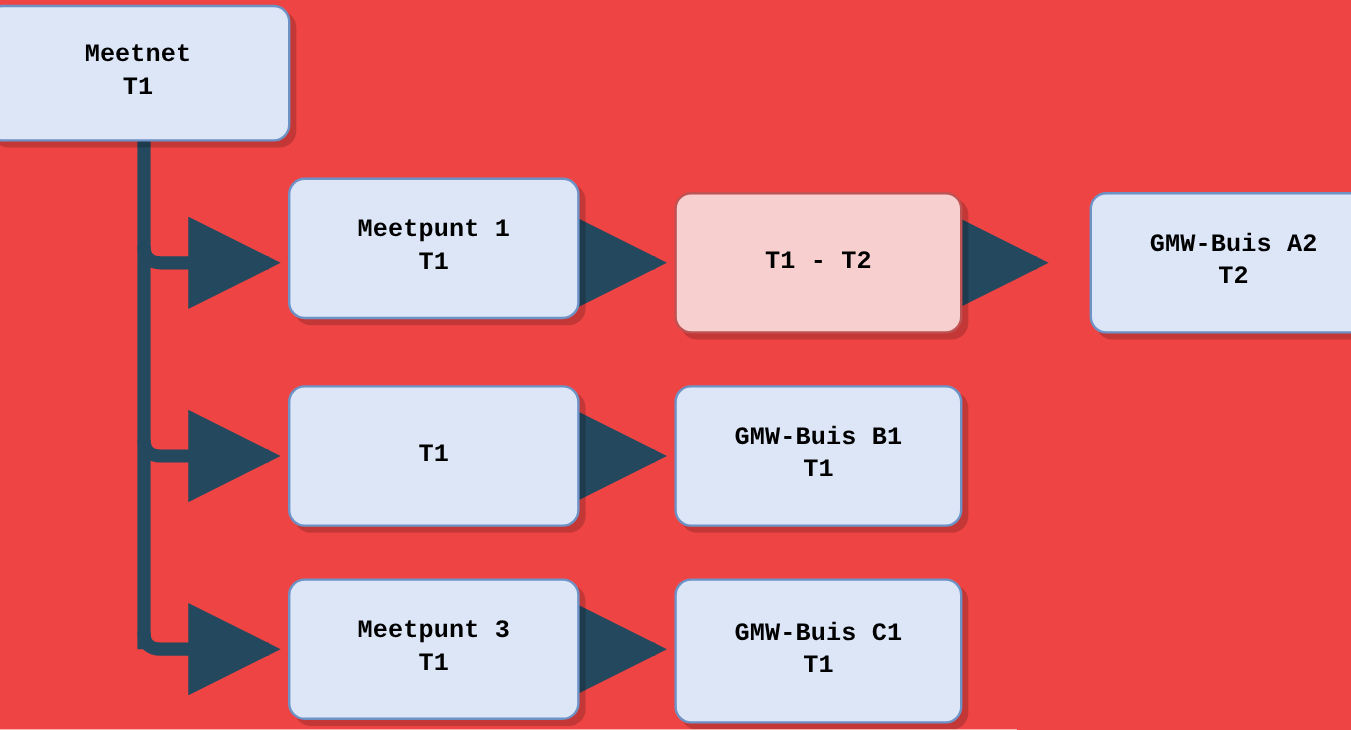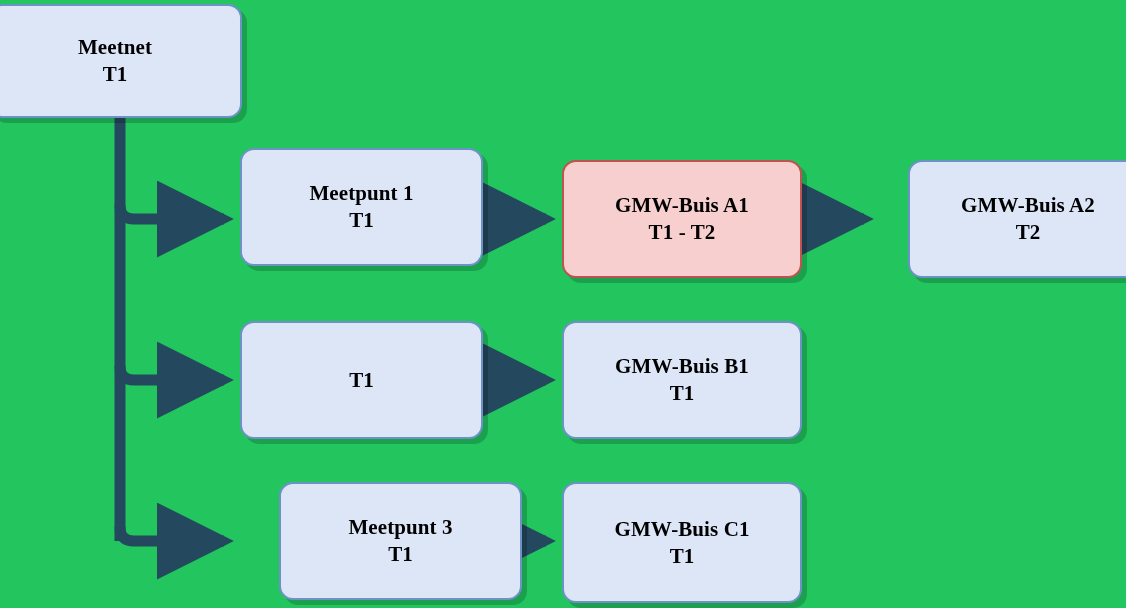--- a/index.html
+++ b/index.html
@@ -4,23 +4,23 @@
 <style>
   html, body {
     margin: 0;
     padding: 0;
     background: #ffffff;
   }
   #canvas {
     position: relative;
     width: 1126px;
     height: 608px;
-    background: #22c55e;
+    background: #ef4444;
     overflow: hidden;
-    font-family: Liberation Serif, serif;
+    font-family: Liberation Mono, monospace;
   }
   #edges {
     position: absolute;
     left: 0;
     top: 0;
     width: 1126px;
     height: 608px;
     pointer-events: none;
   }
   .node {
@@ -84,39 +84,38 @@
     <span class="ln1">Meetnet</span>
     <span class="ln2">T1</span>
   </div>
 
   <div class="node" style="left: 240px; top: 148px; width: 243px; height: 118px;">
     <span class="ln1">Meetpunt 1</span>
     <span class="ln2">T1</span>
   </div>
 
   <div class="node highlight" style="left: 562px; top: 160px; width: 240px; height: 118px;">
-    <span class="ln1">GMW-Buis A1</span>
     <span class="ln2">T1 - T2</span>
   </div>
 
   <div class="node" style="left: 880px; top: 160px; width: 240px; height: 118px; margin-left: 28px;">
     <span class="ln1">GMW-Buis A2</span>
     <span class="ln2">T2</span>
   </div>
 
   <div class="node" style="left: 240px; top: 321px; width: 243px; height: 118px;">
     <span class="ln2">T1</span>
   </div>
 
   <div class="node" style="left: 562px; top: 321px; width: 240px; height: 118px; justify-content: center;">
     <span class="ln1">GMW-Buis B1</span>
     <span class="ln2">T1</span>
   </div>
 
-  <div class="node" style="left: 240px; top: 482px; width: 243px; height: 118px; margin-left: 39px;">
+  <div class="node" style="left: 240px; top: 482px; width: 243px; height: 118px;">
     <span class="ln1">Meetpunt 3</span>
     <span class="ln2">T1</span>
   </div>
 
   <div class="node" style="left: 562px; top: 482px; width: 240px; height: 121px;">
     <span class="ln1">GMW-Buis C1</span>
     <span class="ln2">T1</span>
   </div>
 
 </div>

